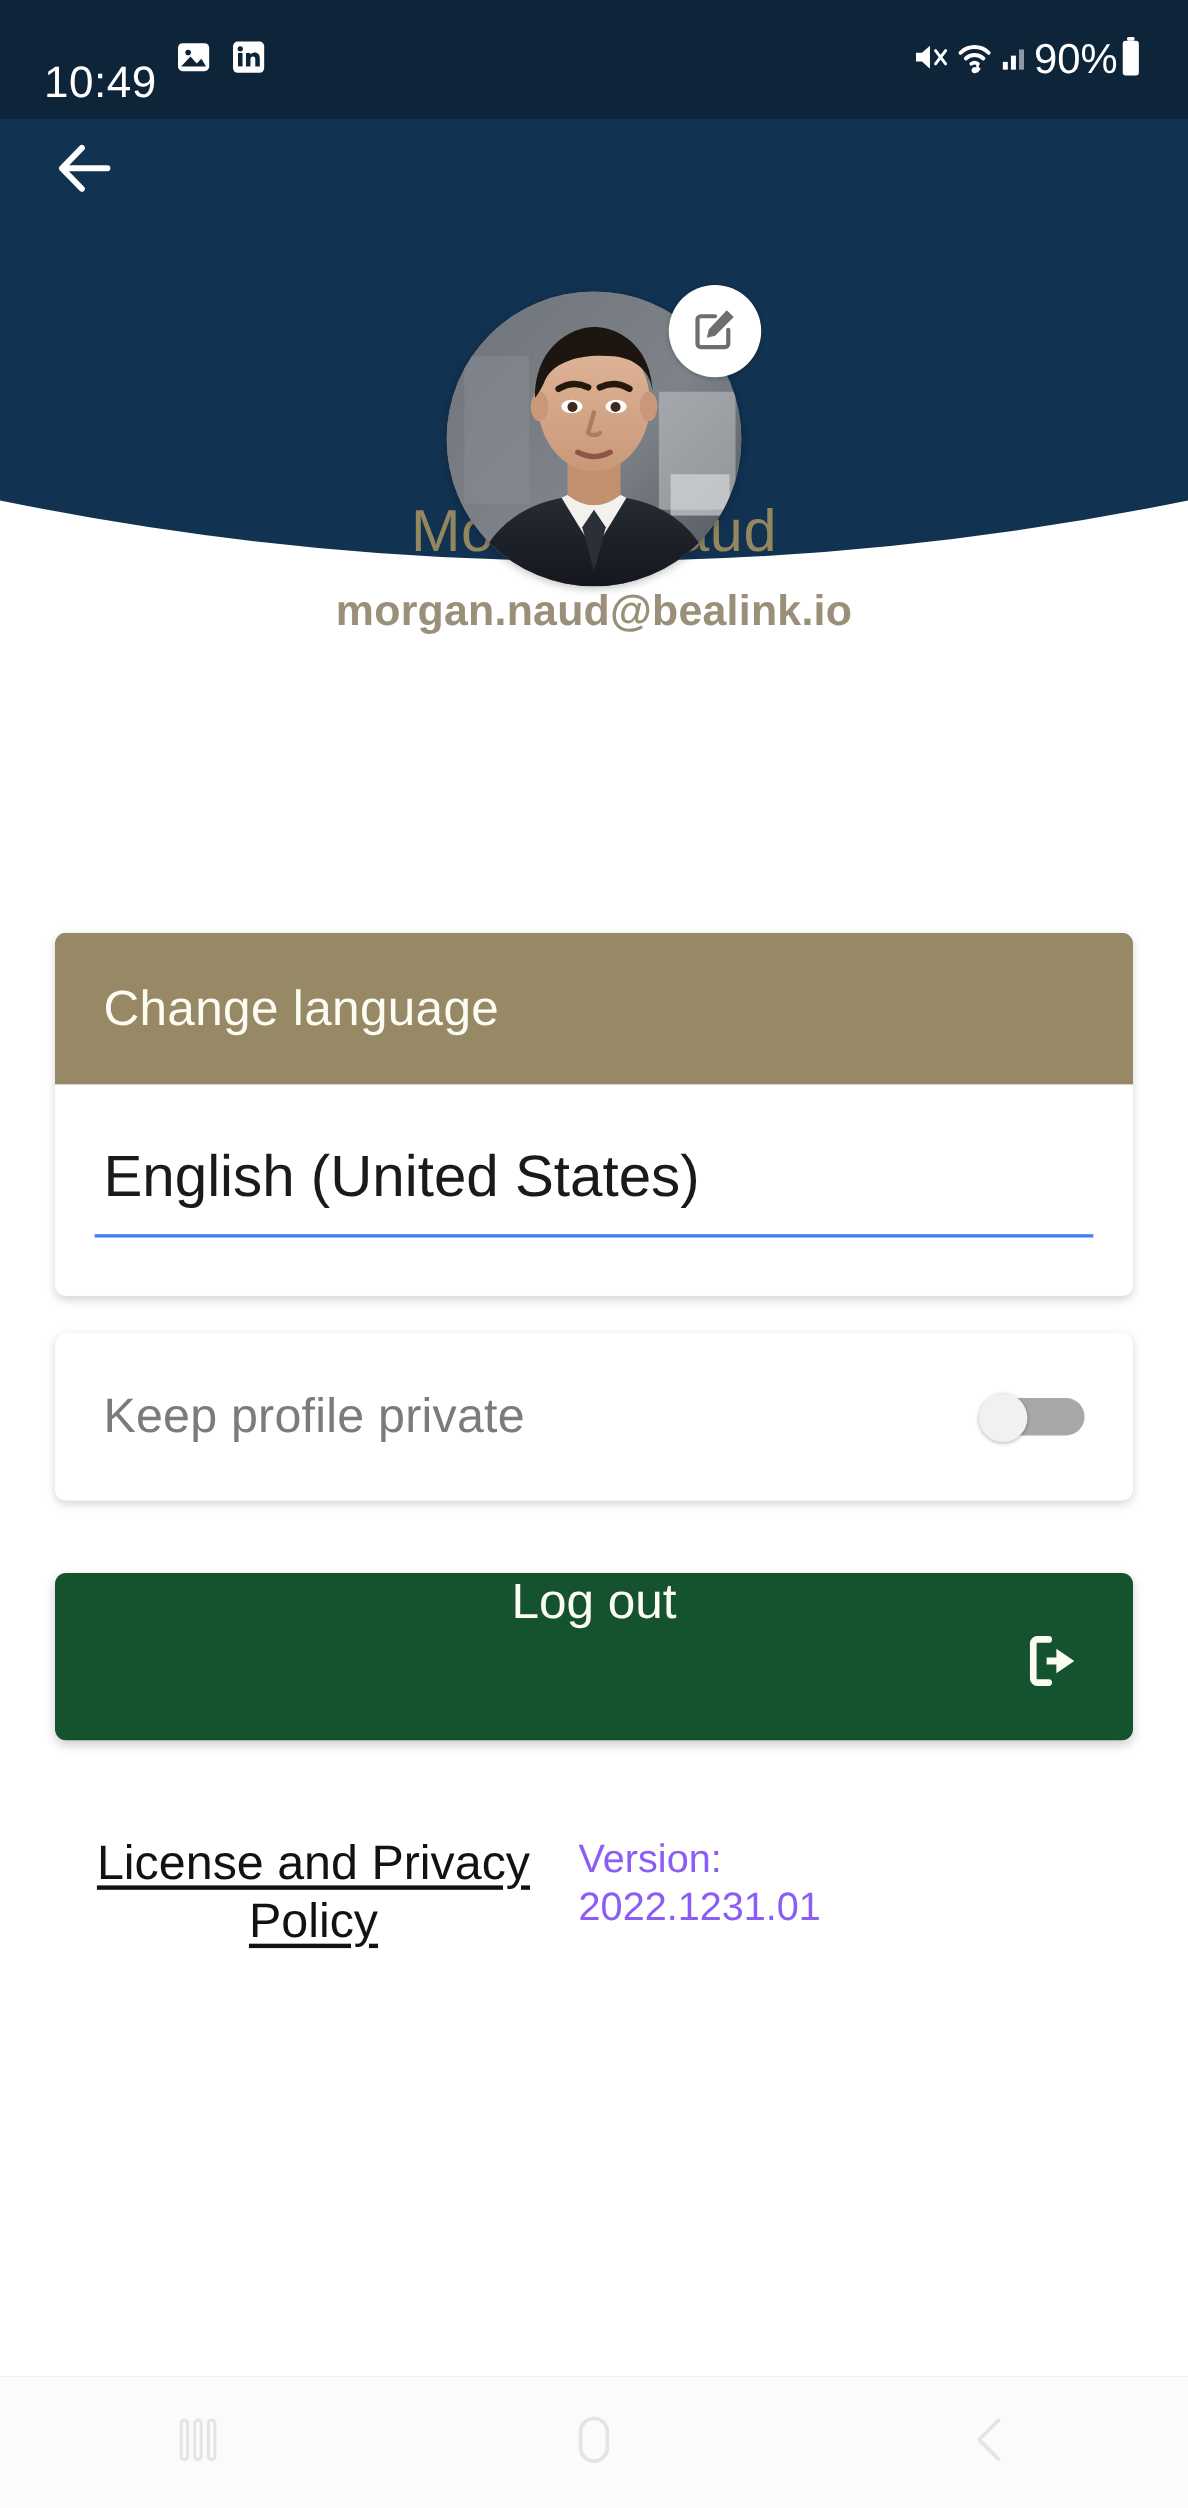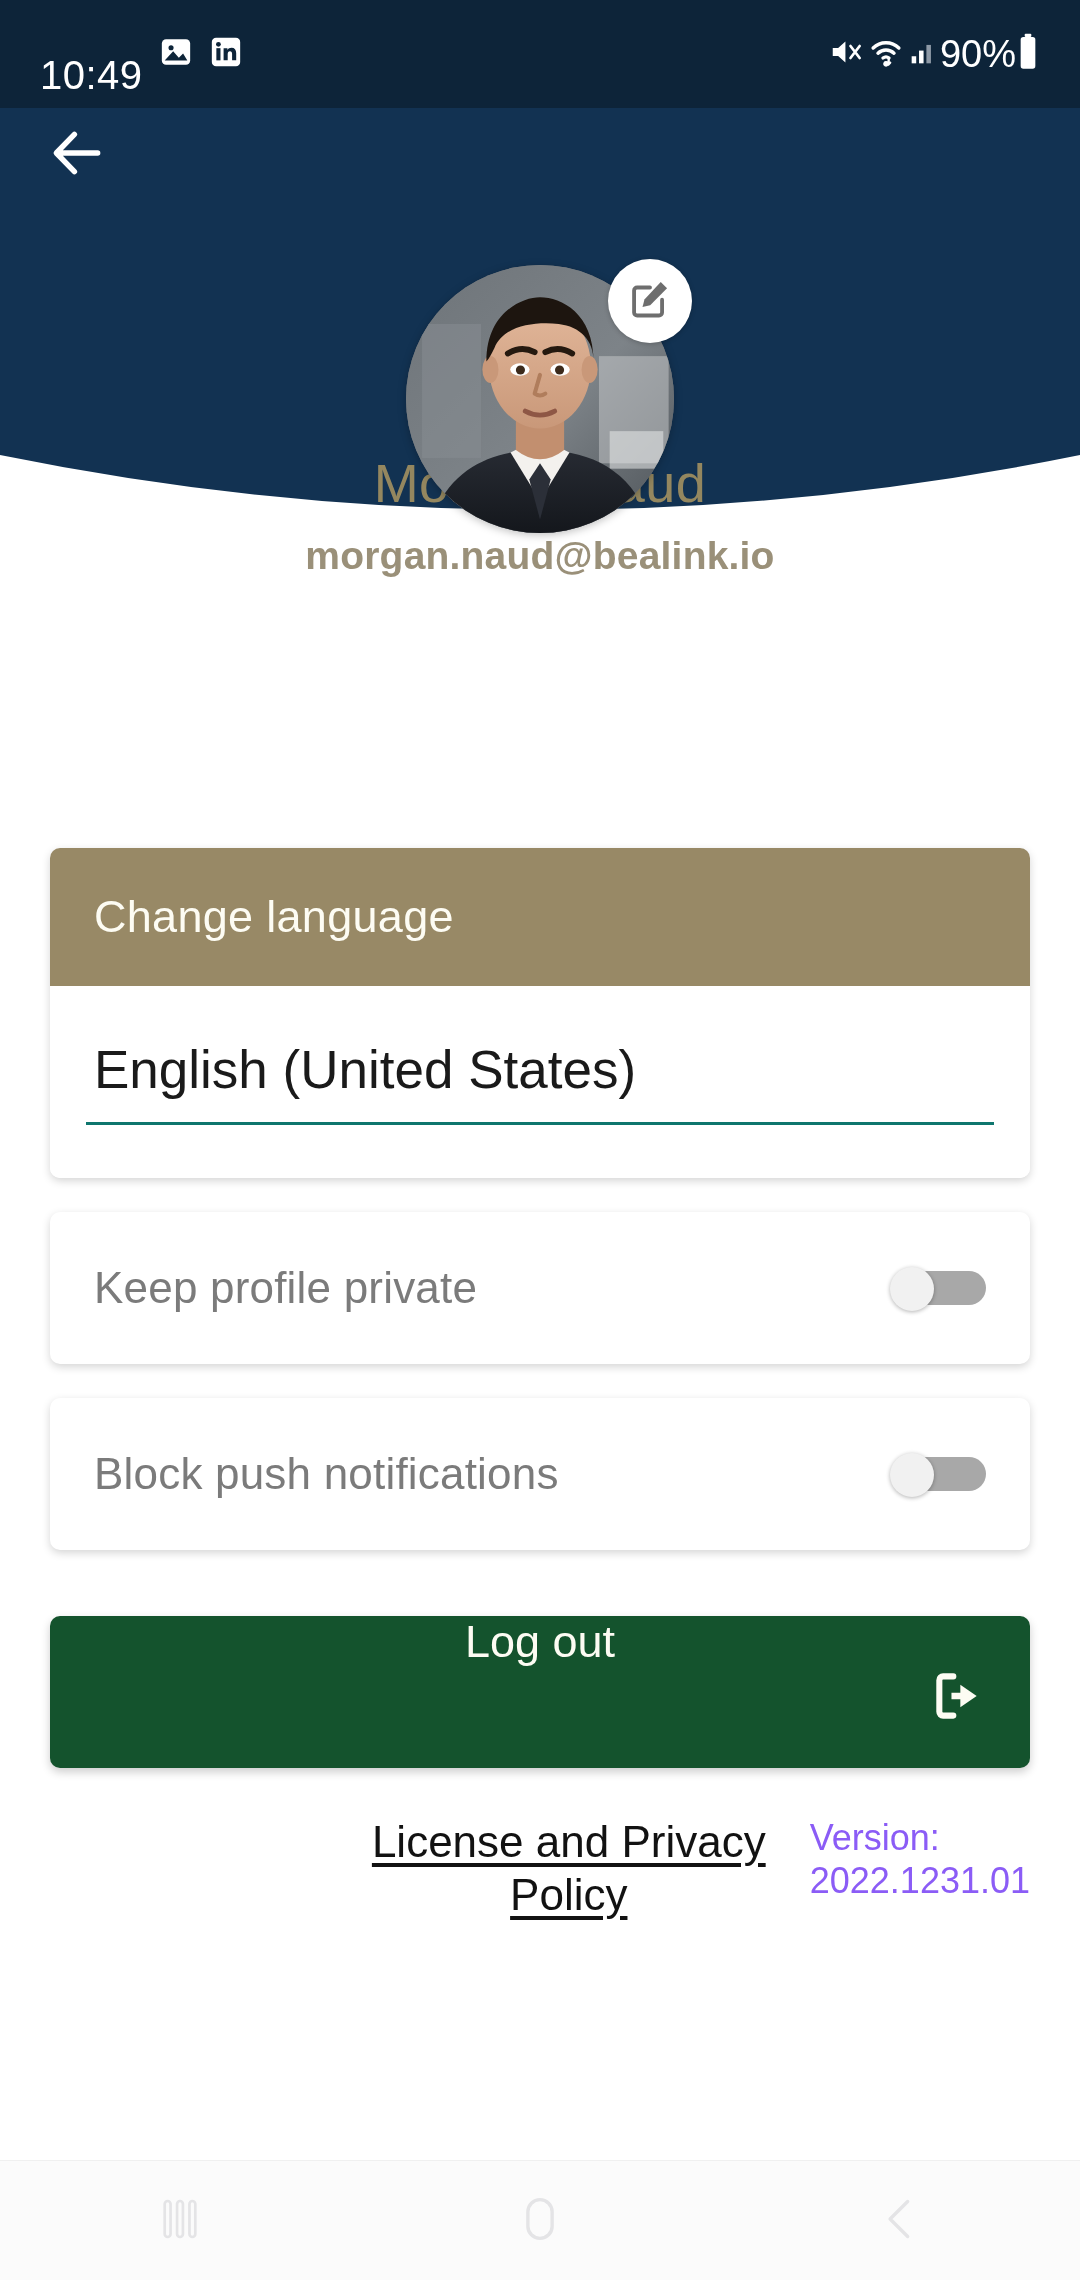--- a/index.html
+++ b/index.html
@@ -132,21 +132,21 @@
   #lang-body {
     background:#ffffff;
     padding:0 36px;
     height:192px;
     display:flex; flex-direction:column; justify-content:center;
   }
   #lang-select {
     font-size:53px;
     color:#1a1a1a;
     padding:0 8px 22px 8px;
-    border-bottom:3px solid #0f766e;
+    border-bottom:3px solid #3b82f6;
     cursor:pointer;
     letter-spacing:0px;
   }
 
   
   .toggle-card {
     margin-top:34px;
     height:152px;
     display:flex; align-items:center;
     padding:0 44px;
@@ -193,25 +193,24 @@
   }
   #logout-label {
     color:#fdfcf3;
     font-size:45px;
     font-weight:400;
   }
   #logout-icon { margin-left:auto; display:flex; align-items:center; }
 
   
   #footer {
-    margin-top:48px;
+    margin-top:86px;
     display:flex;
-    padding:0 50px;
+    padding:0 70px;
     align-items:flex-start;
-    justify-content:flex-end;
   }
   #license-link {
     width:430px;
     text-align:center;
     font-size:44px;
     line-height:1.2;
     color:#121212;
     text-decoration:underline;
     text-underline-offset:6px;
     cursor:pointer;
@@ -389,27 +388,20 @@
     </div>
 
     <div class="card toggle-card">
       <span class="toggle-label">Keep profile private</span>
       <span class="switch">
         <span class="track"></span>
         <span class="knob"></span>
       </span>
     </div>
 
-    <div class="card toggle-card">
-      <span class="toggle-label">Block push notifications</span>
-      <span class="switch">
-        <span class="track"></span>
-        <span class="knob"></span>
-      </span>
-    </div>
 
     <div id="logout-card">
       <span id="logout-label">Log out</span>
       <span id="logout-icon">
         <svg width="56" height="56" viewBox="0 0 24 24">
           <path d="M10 3.6H5.6A1.6 1.6 0 0 0 4 5.2v13.6a1.6 1.6 0 0 0 1.6 1.6H10" stroke="#fdfcf3" stroke-width="2.6" fill="none" stroke-linecap="round"></path>
           <path d="M13 7.2 V10.6 H9.2 V13.4 H13 V16.8 L20 12 Z" fill="#fdfcf3"></path>
         </svg>
       </span>
     </div>

